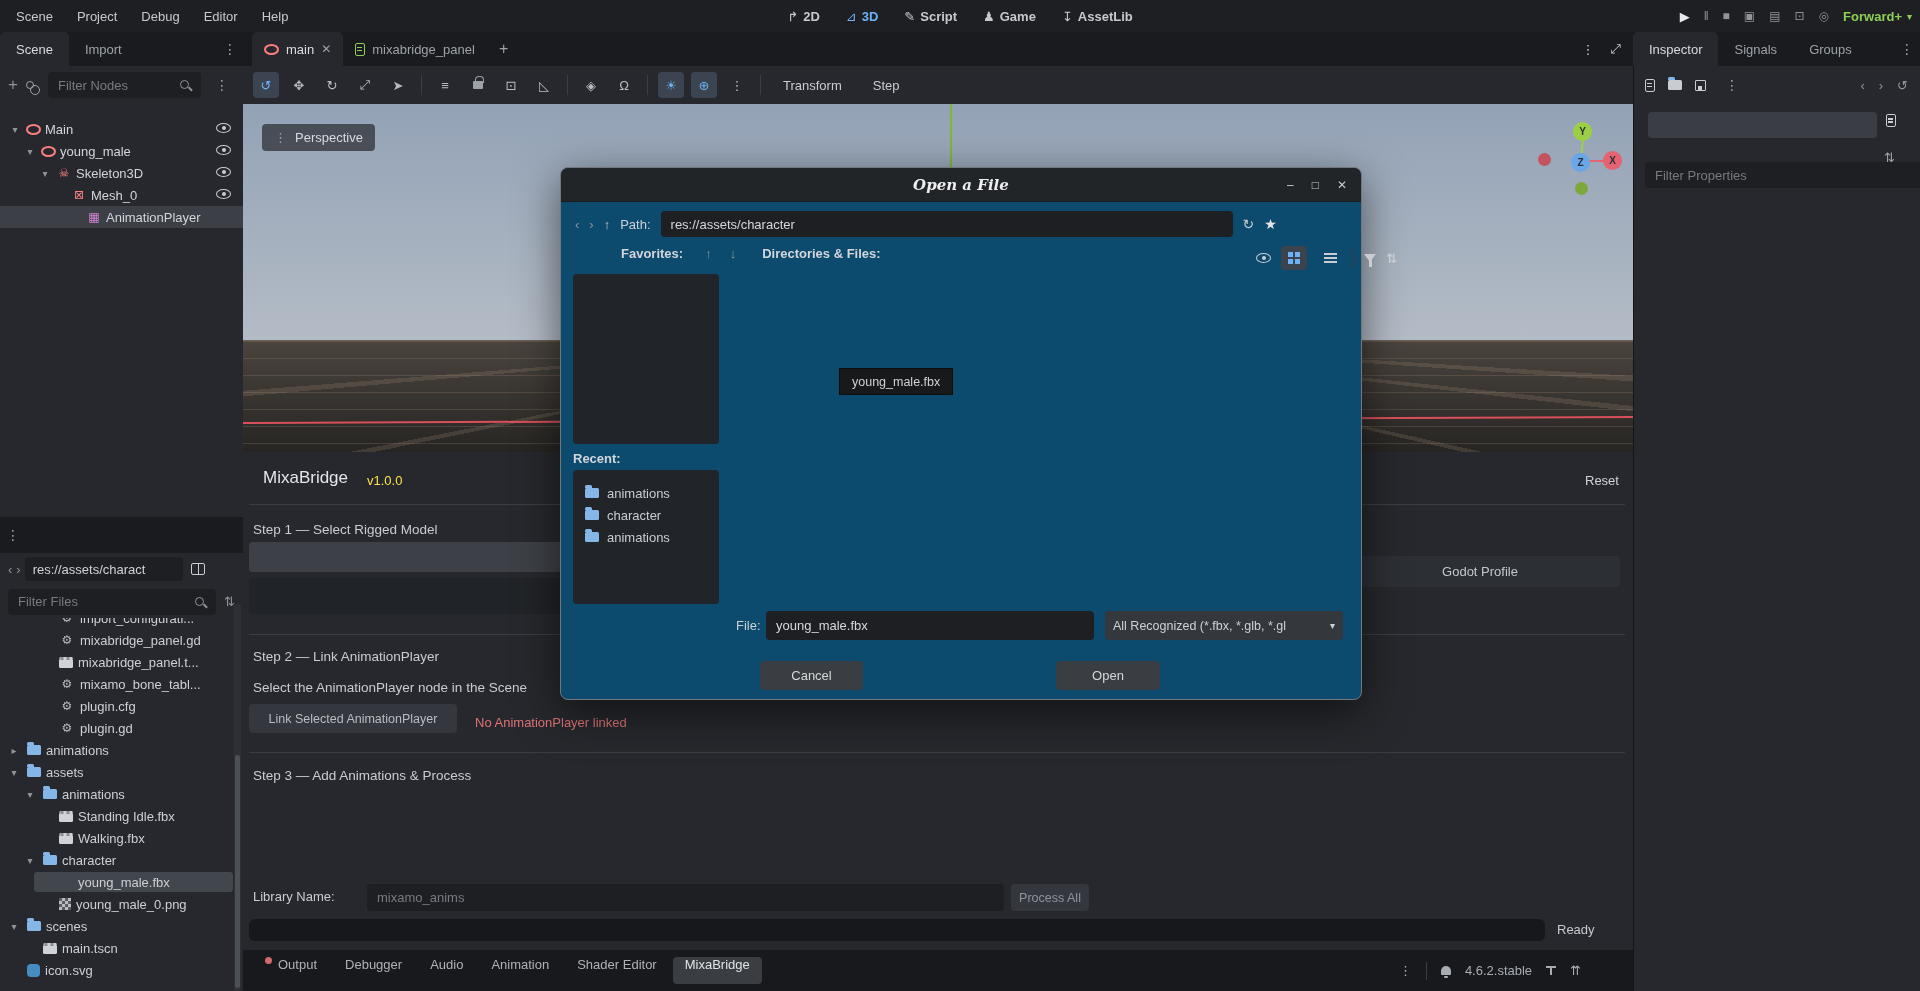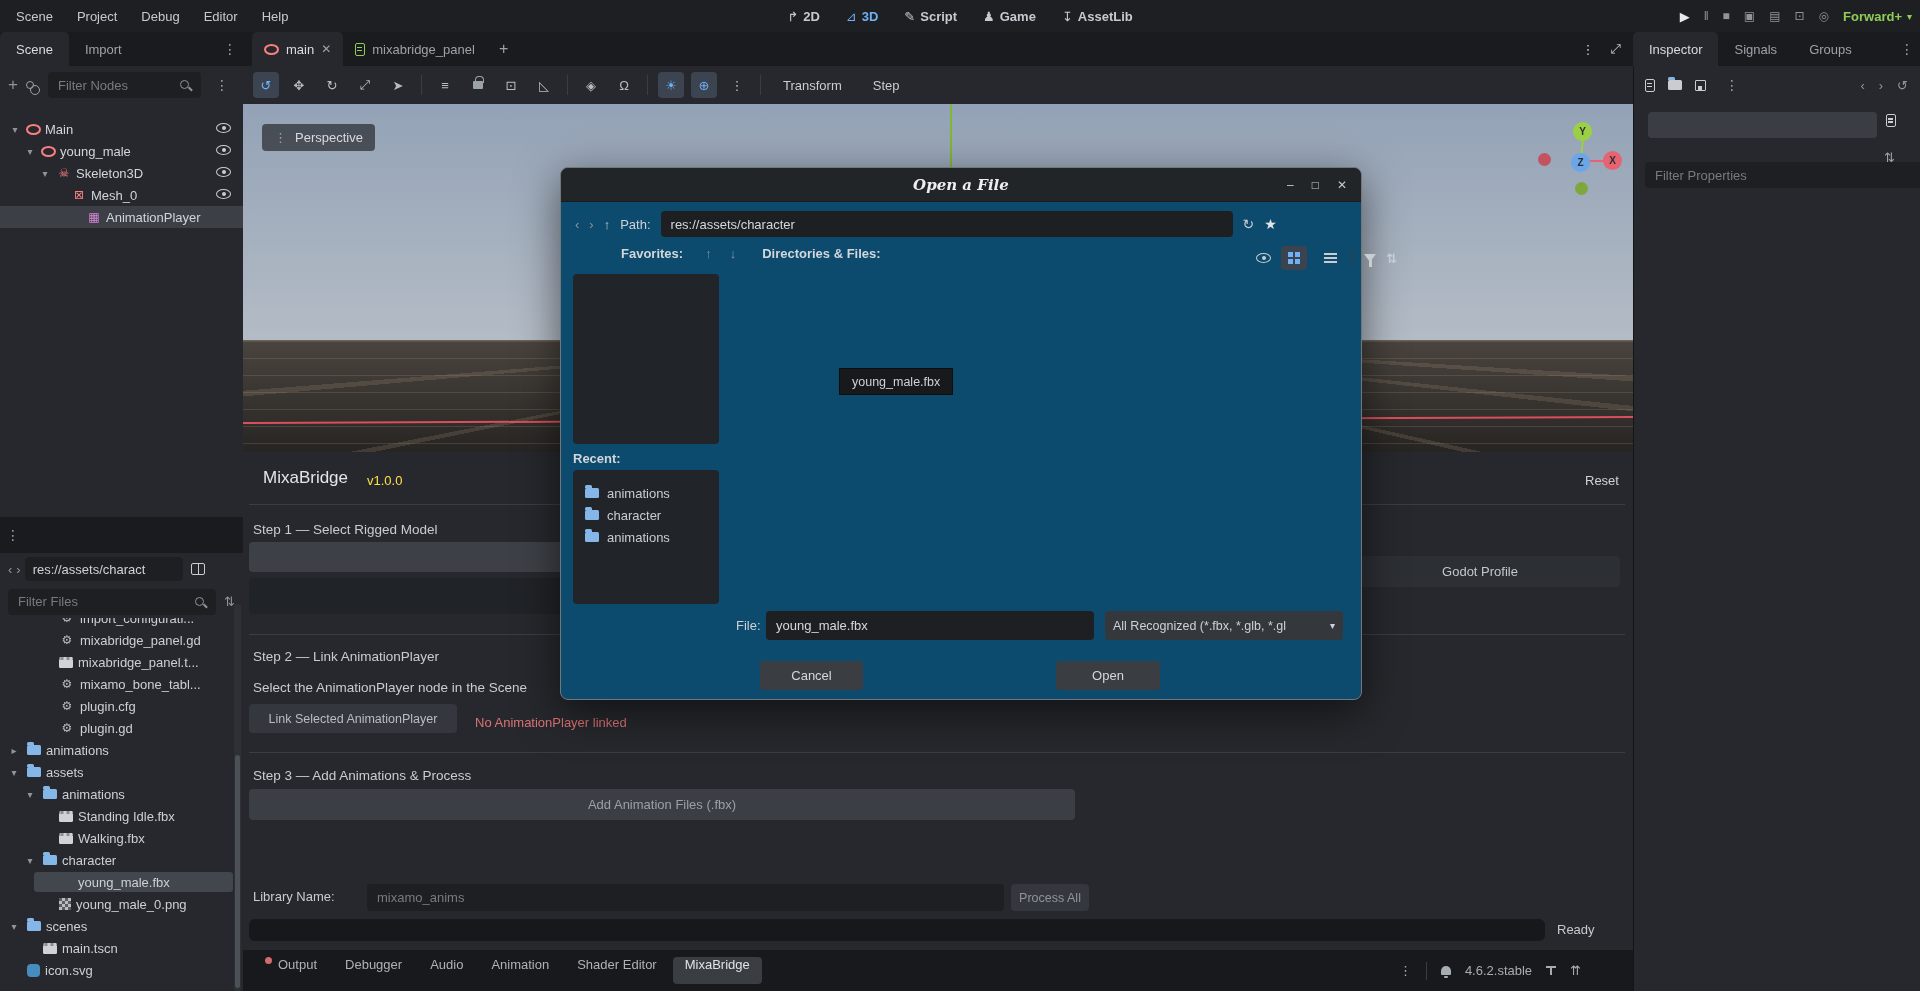--- a/index.html
+++ b/index.html
@@ -464,21 +464,20 @@
     <div class="wbar" style="top:90px;height:30px;background:#3d4046"></div>
     <div class="wbar" style="top:126px;height:36px;background:#202327"></div>
     <div id="mb-profile">Godot Profile</div>
     <div class="hsep" style="top:182px"></div>
     <div class="steplbl" style="top:197px">Step 2 — Link AnimationPlayer</div>
     <div class="steplbl dim" style="top:228px">Select the AnimationPlayer node in the Scene</div>
     <div class="gbtn abs" style="left:6px;top:252px;width:208px;height:29px;font-size:12.5px">Link Selected AnimationPlayer</div>
     <div id="mb-status-err">No AnimationPlayer linked</div>
     <div class="hsep" style="top:300px"></div>
     <div class="steplbl" style="top:316px">Step 3 — Add Animations &amp; Process</div>
-    <div class="wbar gbtn" style="top:337px;height:31px;background:#3b3e44;color:#9ba0a7">Add Animation Files (.fbx)</div>
     <div id="mb-liblabel">Library Name:</div>
     <input id="mb-libinput" class="abs" placeholder="mixamo_anims" style="">
     <div id="mb-process" class="gbtn">Process All</div>
     <div id="mb-progress"></div>
     <div id="mb-ready">Ready</div>
   </div>
 
   
   <div id="bottom-strip" class="abs">
     <span style="display:flex;gap:4px;align-items:center">

